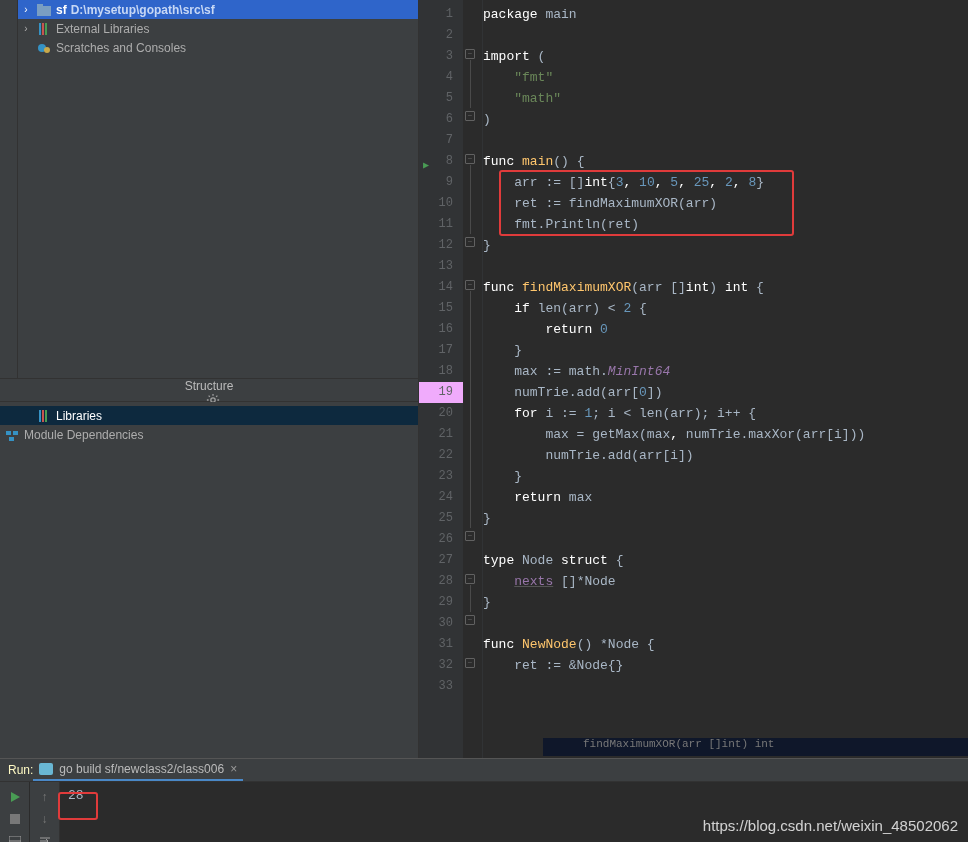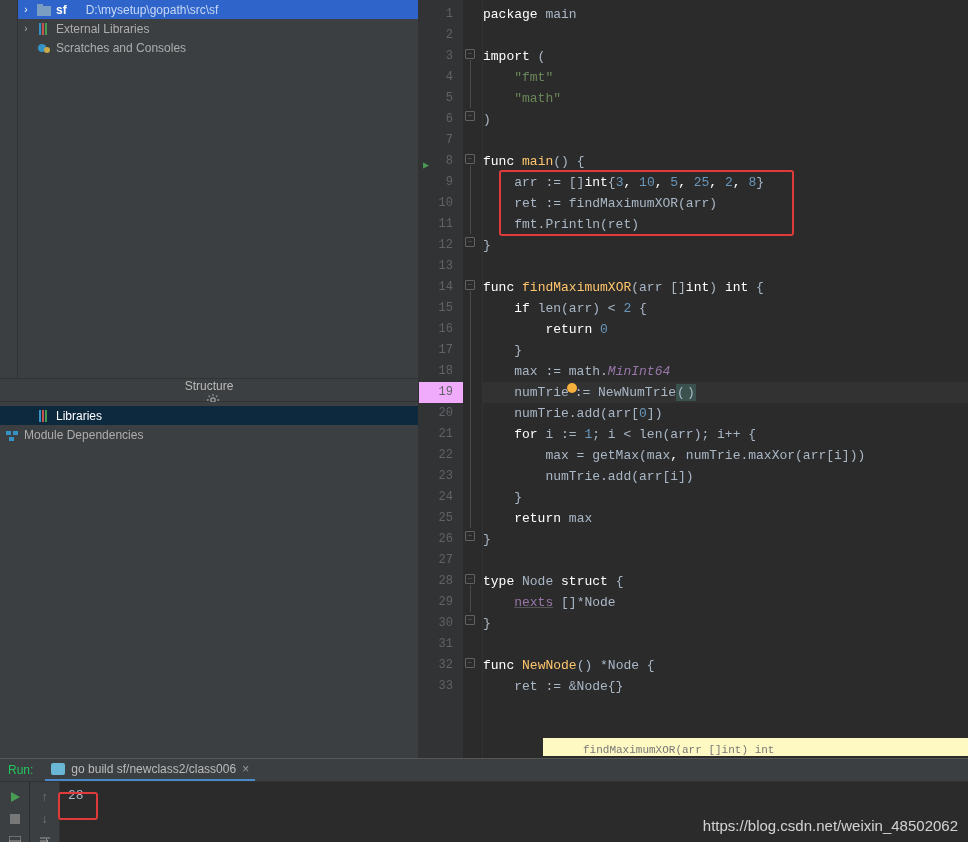--- a/index.html
+++ b/index.html
@@ -44,24 +44,24 @@
   .num { color: #6897bb; }
   .fn { color: #ffc66d; }
   .typ { color: #a9b7c6; }
   .field { color: #9876aa; }
   .ital { font-style: italic; color: #9876aa; }
   .paren-hl { background: #3b514d; border: 1px solid #3b514d; }
   .hl-line { background: #323232; }
   .red-box { position: absolute; border: 2px solid #e03b3b; border-radius: 3px; pointer-events: none; }
   .underline { text-decoration: underline; text-decoration-color: #555; }
   .warn-dot { display:inline-block; width:10px; height:10px; background:#f4af3d; border-radius:50%; position:absolute; }
-  .breadcrumb-bar { position: absolute; bottom: 2px; left: 60px; right: 0; height: 18px; background: #fef9c3; color: #787878; font-size: 11px; display: flex; align-items: flex-end; padding-left: 40px; }
+  .breadcrumb-bar { position: absolute; bottom: 2px; left: 60px; right: 0; height: 18px; background: #0f172a; color: #787878; font-size: 11px; display: flex; align-items: flex-start; padding-left: 40px; }
   .run-area { height: 83px; background: #2b2b2b; display: flex; flex-direction: column; border-top: 1px solid #555; position: relative; }
   .run-header { height: 24px; display: flex; align-items: center; padding: 0 8px; background: #3c3f41; border-bottom: 1px solid #323232; }
-  .run-header .lbl { color: #22c55e; margin-right: 12px; }
+  .run-header .lbl { color: #fef9c3; }
   .run-tab { display: flex; align-items: center; height: 22px; padding: 0 6px; border-bottom: 2px solid #4a88c7; color: #bbb; }
   .run-tab .close { margin-left: 6px; color: #999; }
   .run-body { flex: 1; display: flex; }
   .run-gutter { width: 30px; background: #3c3f41; display: flex; flex-direction: column; align-items: center; padding-top: 4px; border-right: 1px solid #2b2b2b; }
   .run-gutter2 { width: 30px; background: #3c3f41; display: flex; flex-direction: column; align-items: center; padding-top: 4px; border-right: 1px solid #323232; }
   .run-gutter .btn, .run-gutter2 .btn { width: 16px; height: 16px; margin: 3px 0; color: #adadad; display:flex;align-items:center;justify-content:center;}
   .console { flex: 1; padding: 4px 8px; font-family: Consolas,"Courier New",monospace; font-size: 13px; color: #a9b7c6; position: relative; }
   .console .line { height: 19px; line-height: 19px; white-space: pre; }
   .console .muted { color: #555; }
   .watermark { position: absolute; right: 10px; bottom: 8px; color: #e8e8e8; font-size: 15px; opacity: 0.88; font-family: "Segoe UI",sans-serif; z-index: 50; }
@@ -77,21 +77,21 @@
       <div class="tree" style="flex:1;">
         <div class="tree-row selected" style="padding-left:2px;">
           <span class="chev">›</span>
           <span class="ico">
             <svg width="14" height="12">
                 <rect x="0" y="2" width="14" height="10" fill="#7a9ec2"></rect>
                 <rect x="0" y="0" width="6" height="4" fill="#7a9ec2"></rect>
               </svg>
           </span>
           <span class="label" style="font-weight:bold;">sf</span>
-          <span class="label muted" style="margin-left:19px;">D:\mysetup\gopath\src\sf</span>
+          <span class="label muted" style="margin-left:4px;font-weight:bold;">D:\mysetup\gopath\src\sf</span>
         </div>
         <div class="tree-row" style="padding-left:2px;">
           <span class="chev">›</span>
           <span class="ico">
             <svg width="14" height="14">
                 <rect x="2" y="1" width="2" height="12" fill="#3592c4"></rect>
                 <rect x="5" y="1" width="2" height="12" fill="#c75450"></rect>
                 <rect x="8" y="1" width="2" height="12" fill="#499c54"></rect>
               </svg>
           </span>
@@ -205,21 +205,20 @@
       <div class="cl">    arr := []<span class="kw">int</span>{<span class="num">3</span><span class="kw">,</span> <span class="num">10</span><span class="kw">,</span> <span class="num">5</span><span class="kw">,</span> <span class="num">25</span><span class="kw">,</span> <span class="num">2</span><span class="kw">,</span> <span class="num">8</span>}</div>
       <div class="cl">    ret := findMaximumXOR(arr)</div>
       <div class="cl">    fmt.Println(ret)</div>
       <div class="cl">}</div>
       <div class="cl"></div>
       <div class="cl"><span class="kw">func</span> <span class="fn">findMaximumXOR</span>(arr []<span class="kw">int</span>) <span class="kw">int</span> {</div>
       <div class="cl">    <span class="kw">if</span> len(arr) &lt; <span class="num">2</span> {</div>
       <div class="cl">        <span class="kw">return</span> <span class="num">0</span></div>
       <div class="cl">    }</div>
       <div class="cl">    max := math.<span class="ital">MinInt64</span></div>
-      <div class="cl hl-line">    numTrie<span class="warn-dot" style="position:relative;top:-3px;margin:0 -10px 0 -2px;"></span> := <span class="typ">NewNumTrie</span><span class="paren-hl">(</span><span class="paren-hl">)</span></div>
       <div class="cl">    numTrie.add(arr[<span class="num">0</span>])</div>
       <div class="cl">    <span class="kw">for</span> i := <span class="num">1</span>; i &lt; len(arr); i++ {</div>
       <div class="cl">        max = getMax(max<span class="kw">,</span> numTrie.maxXor(arr[i]))</div>
       <div class="cl">        numTrie.add(arr[i])</div>
       <div class="cl">    }</div>
       <div class="cl">    <span class="kw">return</span> max</div>
       <div class="cl">}</div>
       <div class="cl"></div>
       <div class="cl"><span class="kw">type</span> Node <span class="kw">struct</span> {</div>
       <div class="cl">    <span class="field underline">nexts</span> []*Node</div>

